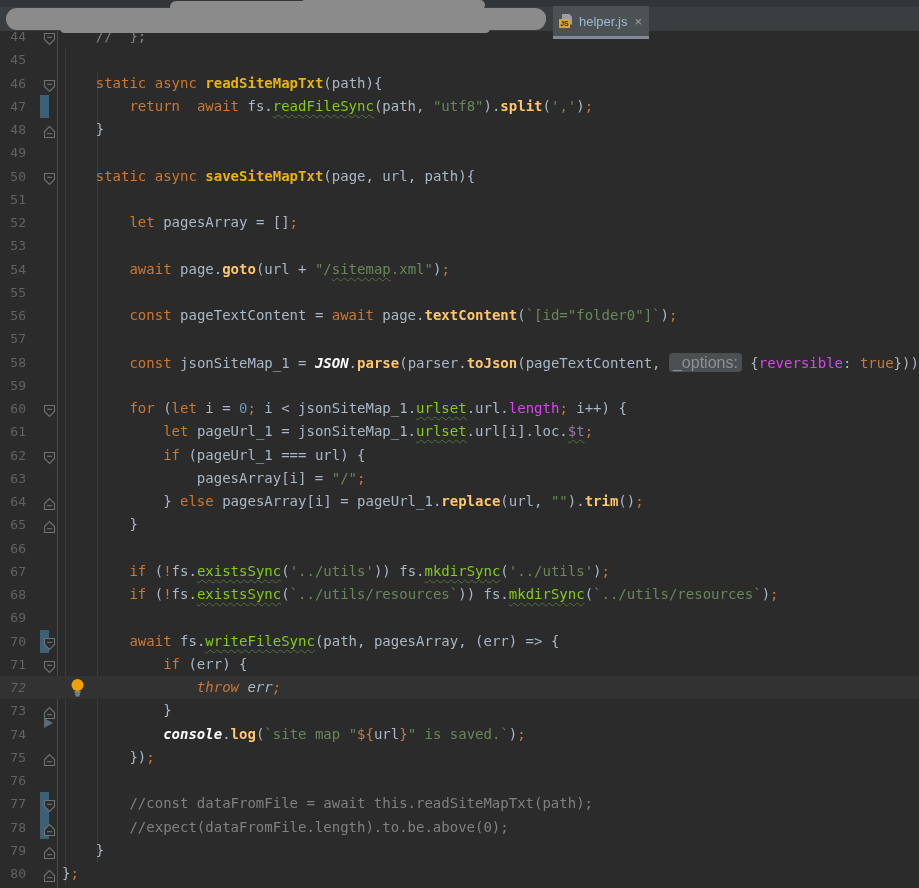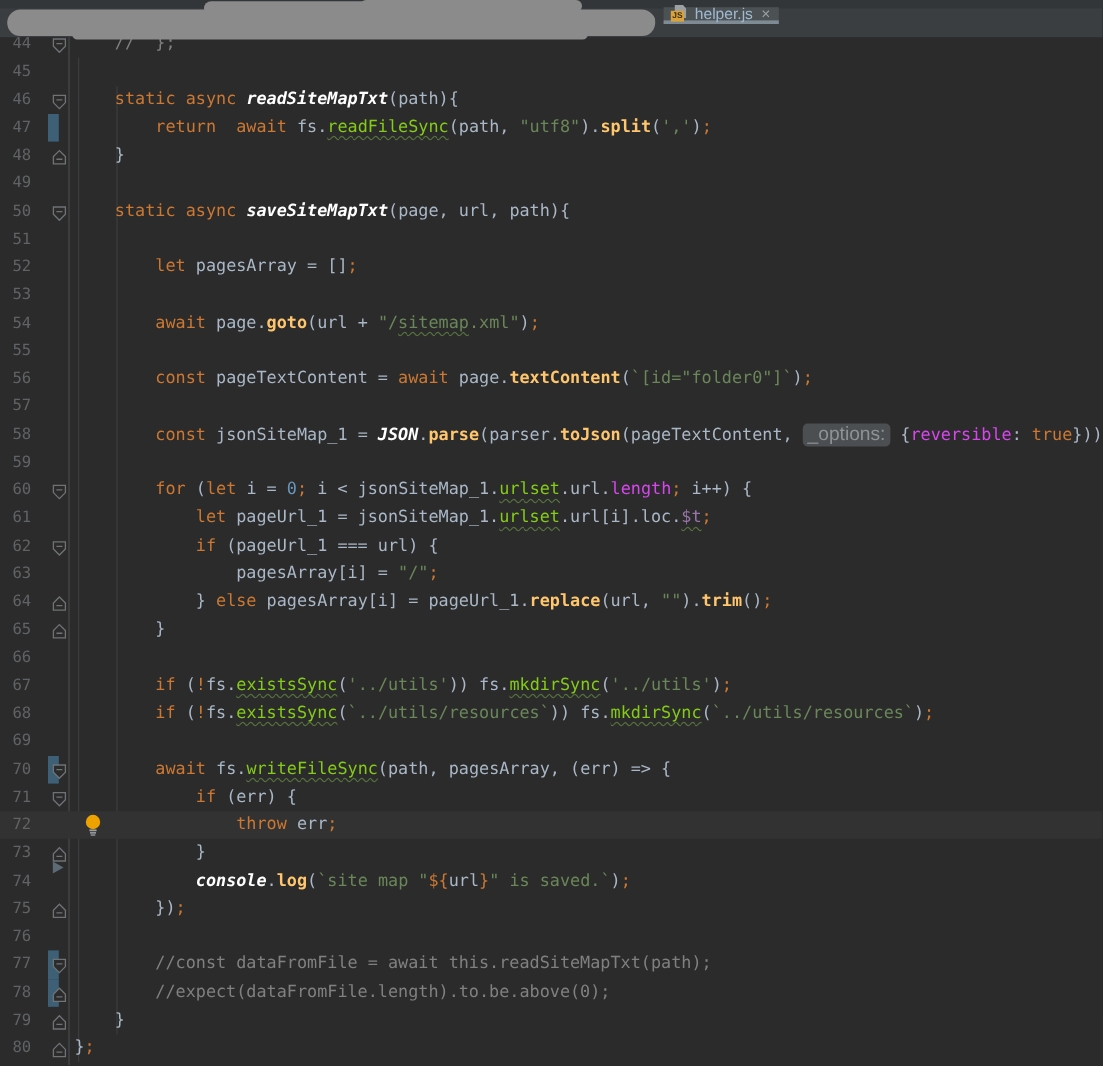--- a/index.html
+++ b/index.html
@@ -1,53 +1,53 @@
 <!DOCTYPE html>
 <html><head>
 <meta charset="utf-8">
 <style>
   html,body{margin:0;padding:0;background:#2b2b2b;}
   #app{position:relative;width:919px;height:888px;overflow:hidden;background:#2b2b2b;
        font-family:"DejaVu Sans Mono","Liberation Mono",monospace;}
   
   #tabbar{position:absolute;left:0;top:0;width:919px;height:31px;background:#3b3e40;z-index:5;}
   #tabbar .topstrip{position:absolute;left:0;top:0;width:919px;height:7px;background:#333638;}
-  #tab-active{position:absolute;left:553px;top:6px;width:96px;height:14px;background:#4c5254;
+  #tab-active{position:absolute;left:553px;top:6px;width:96px;height:33px;background:#4c5254;
       border-bottom:3px solid #7e8b94;box-sizing:border-box;display:flex;align-items:center;
       padding:0 6px;gap:5px;font-family:"Liberation Sans",sans-serif;font-size:13px;color:#9fb9d4;}
   .jsicon{position:relative;width:15px;height:15px;flex:0 0 auto;}
   .jsicon .page{position:absolute;left:3px;top:0;width:10px;height:11px;background:#9aa0a4;
       clip-path:polygon(0 0,70% 0,100% 30%,100% 100%,0 100%);}
   .jsicon .badge{position:absolute;left:0;top:5px;width:11px;height:9px;background:#d9a23a;
       color:#3b2f10;font-size:7px;font-weight:bold;line-height:9px;text-align:center;
       font-family:"Liberation Sans",sans-serif;}
   .tab-close{color:#9da0a2;font-size:13px;line-height:13px;margin-left:2px;}
   
   #editor{position:absolute;left:0;top:0;width:919px;height:888px;background:#2b2b2b;z-index:1;}
   #fold-line{position:absolute;left:57px;top:31px;bottom:0;width:1px;background:#47494b;z-index:1;}
   .guide{position:absolute;width:1px;background:#3a3d3f;z-index:1;}
   #guide-col0{left:65px;top:48px;height:837px;}
   #guide-col4{left:97px;top:72px;height:790px;}
   #rows{position:absolute;left:0;top:25px;width:919px;z-index:2;}
   .line{display:flex;height:23.25px;line-height:23.25px;font-size:14px;white-space:pre;}
-  .line.current{background:#323232;}
+  .line.current{background:#323232;font-style:italic;}
   .g-num{width:26px;flex:0 0 auto;text-align:right;color:#606366;font-size:13px;}
   .g-icons{width:36px;flex:0 0 auto;position:relative;}
   .chbar{position:absolute;left:14px;top:0;bottom:0;width:9px;background:#3d6077;}
   .fold{position:absolute;left:17px;top:5px;width:13px;height:14px;}
   .tri{position:absolute;left:18px;top:19px;width:0;height:0;
        border-left:9px solid #5c6a75;border-top:5px solid transparent;border-bottom:5px solid transparent;}
   .code{flex:1;color:#a9b7c6;}
   .bulb{position:absolute;margin-left:0;left:70px;margin-top:2px;}
   .line{position:relative;}
   
   .tok-d{color:#a9b7c6;}
   .tok-k{color:#cc7832;}
   .tok-fn{color:#ffc66d;font-weight:bold;}
-  .tok-fd{color:#ffffff;font-weight:bold;font-style:italic;}
+  .tok-fd{color:#eab308;font-weight:bold;}
   .tok-s{color:#6a8759;}
   .tok-n{color:#6897bb;}
   .tok-p{color:#d946ef;}
   .tok-g{color:#ffffff;font-weight:bold;font-style:italic;}
   .tok-c{color:#808080;}
   .tok-w{color:#84cc16;}
   .tok-sw{color:#6a8759;}
   .tok-pw{color:#9876aa;}
   .tok-w,.tok-sw,.tok-pw{text-decoration:underline;text-decoration-style:wavy;
       text-decoration-color:#54713c;text-decoration-thickness:1px;text-underline-offset:3px;}

